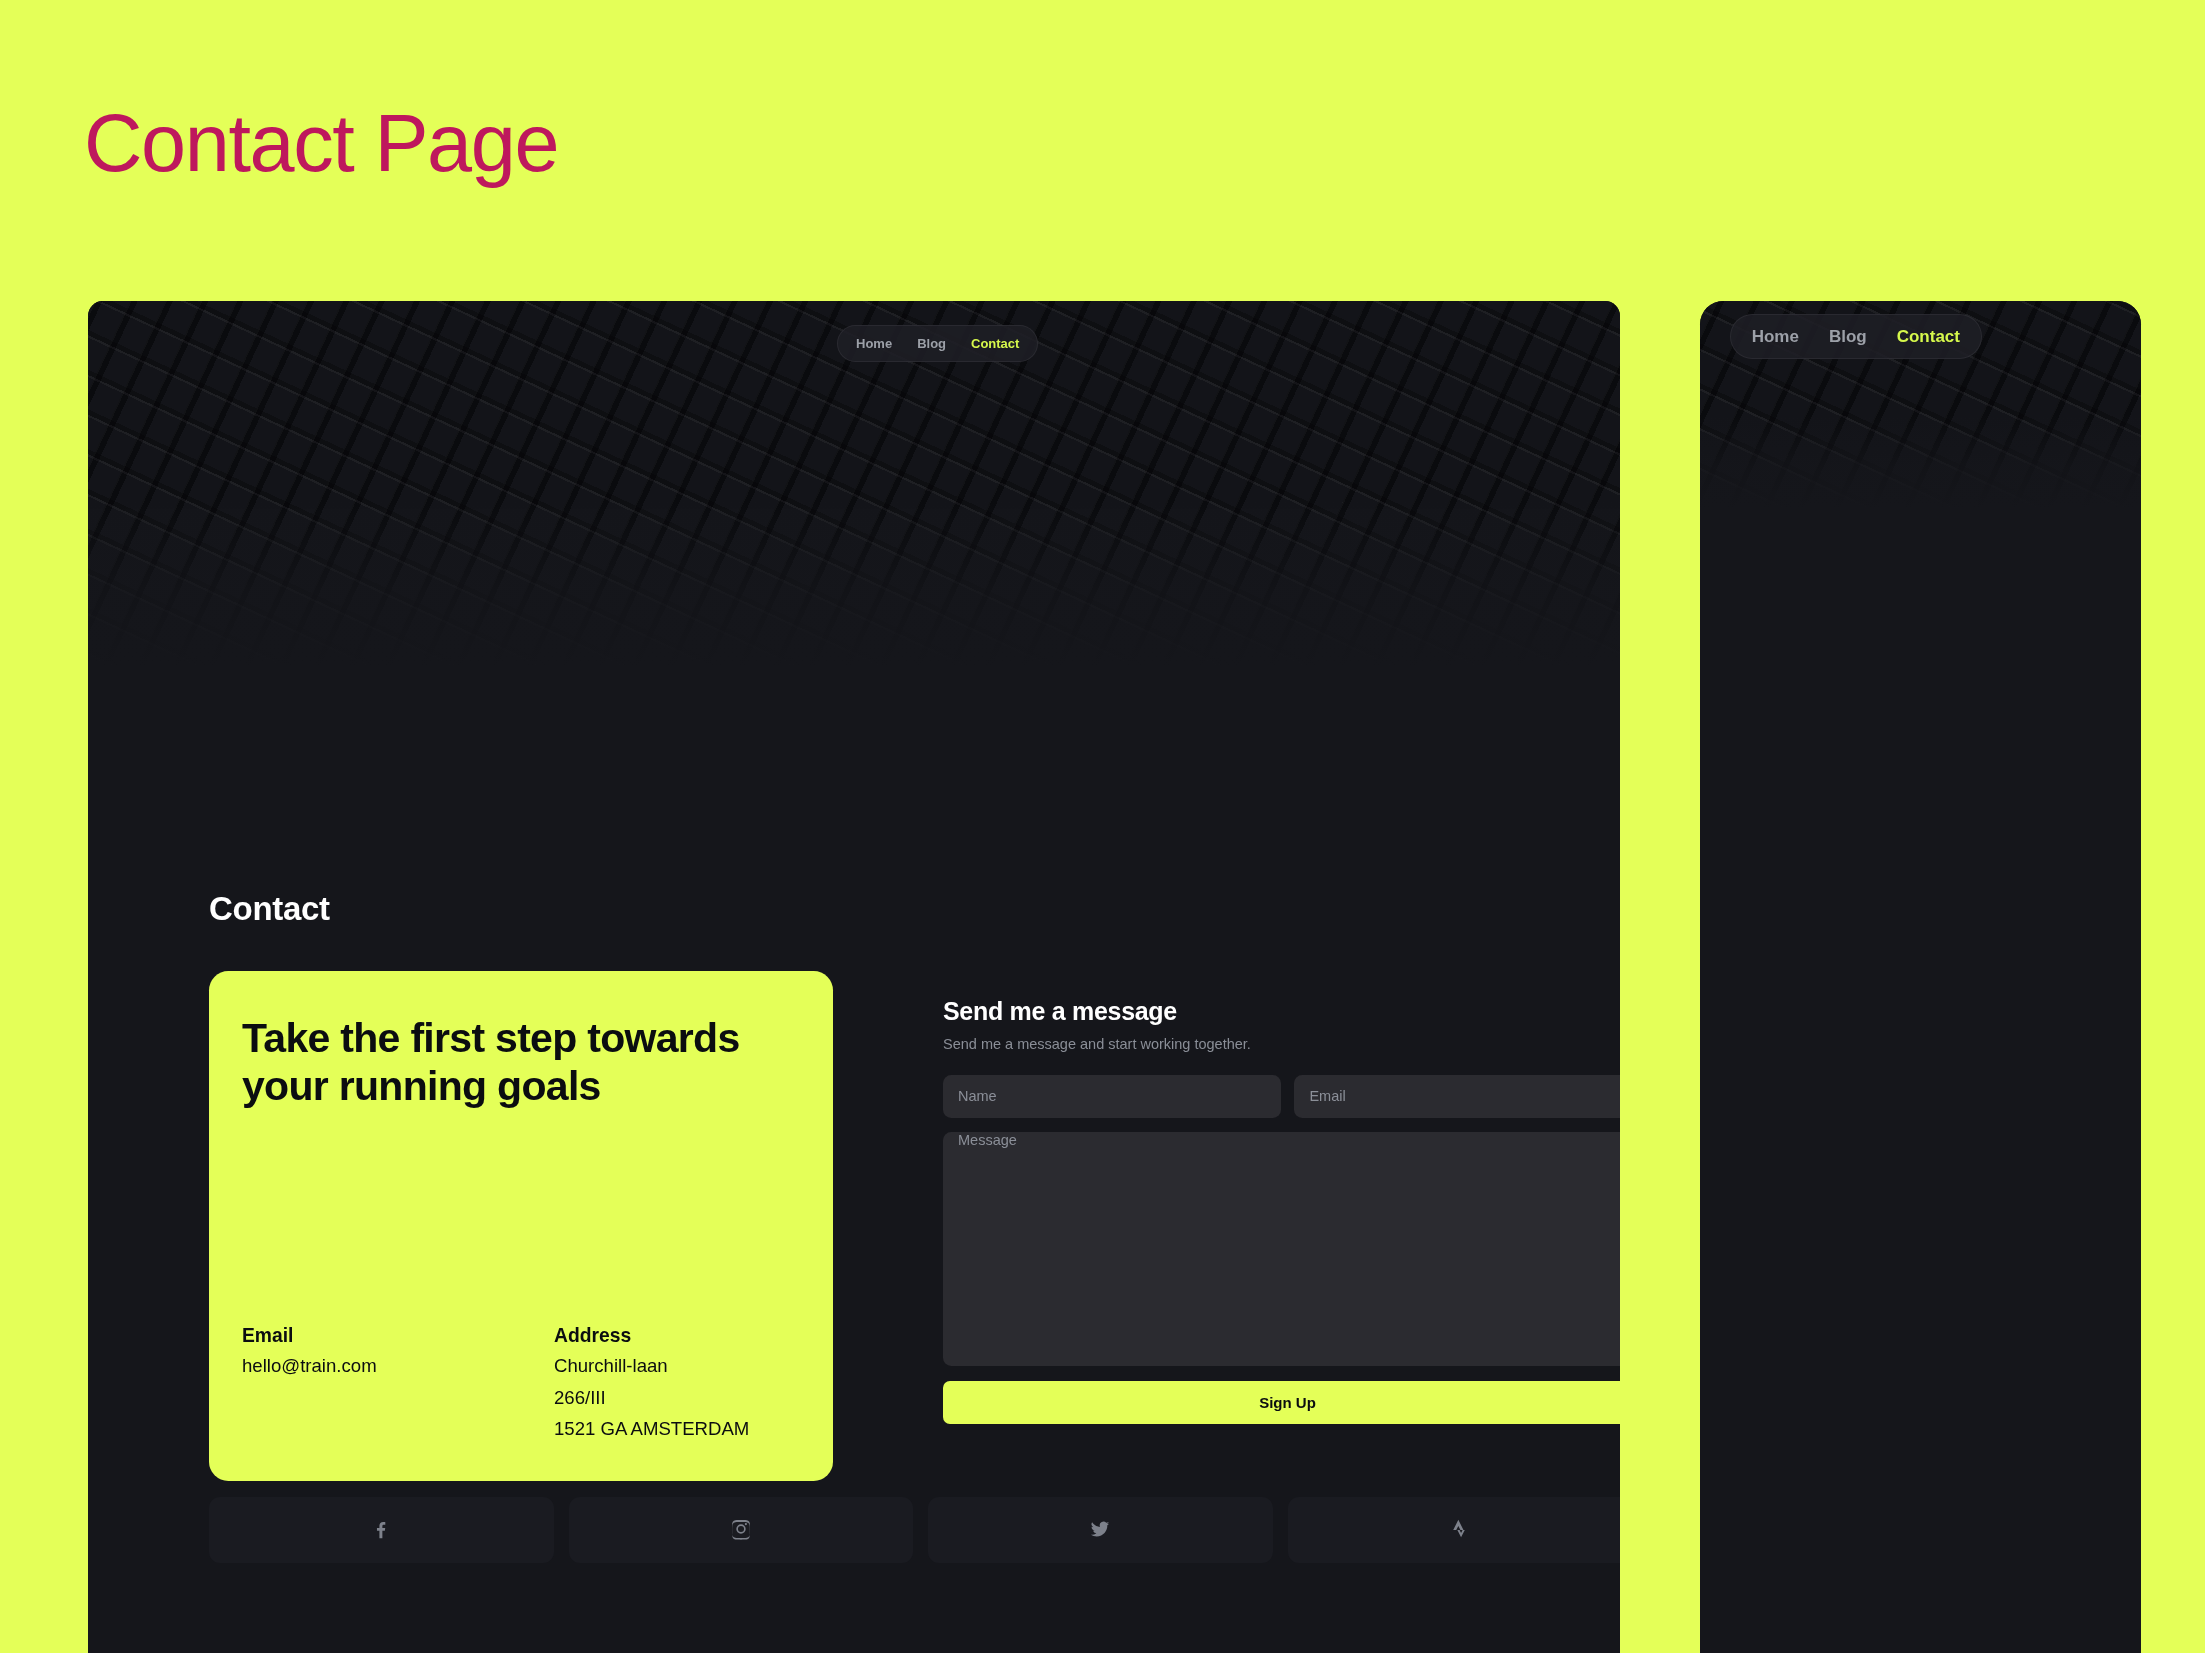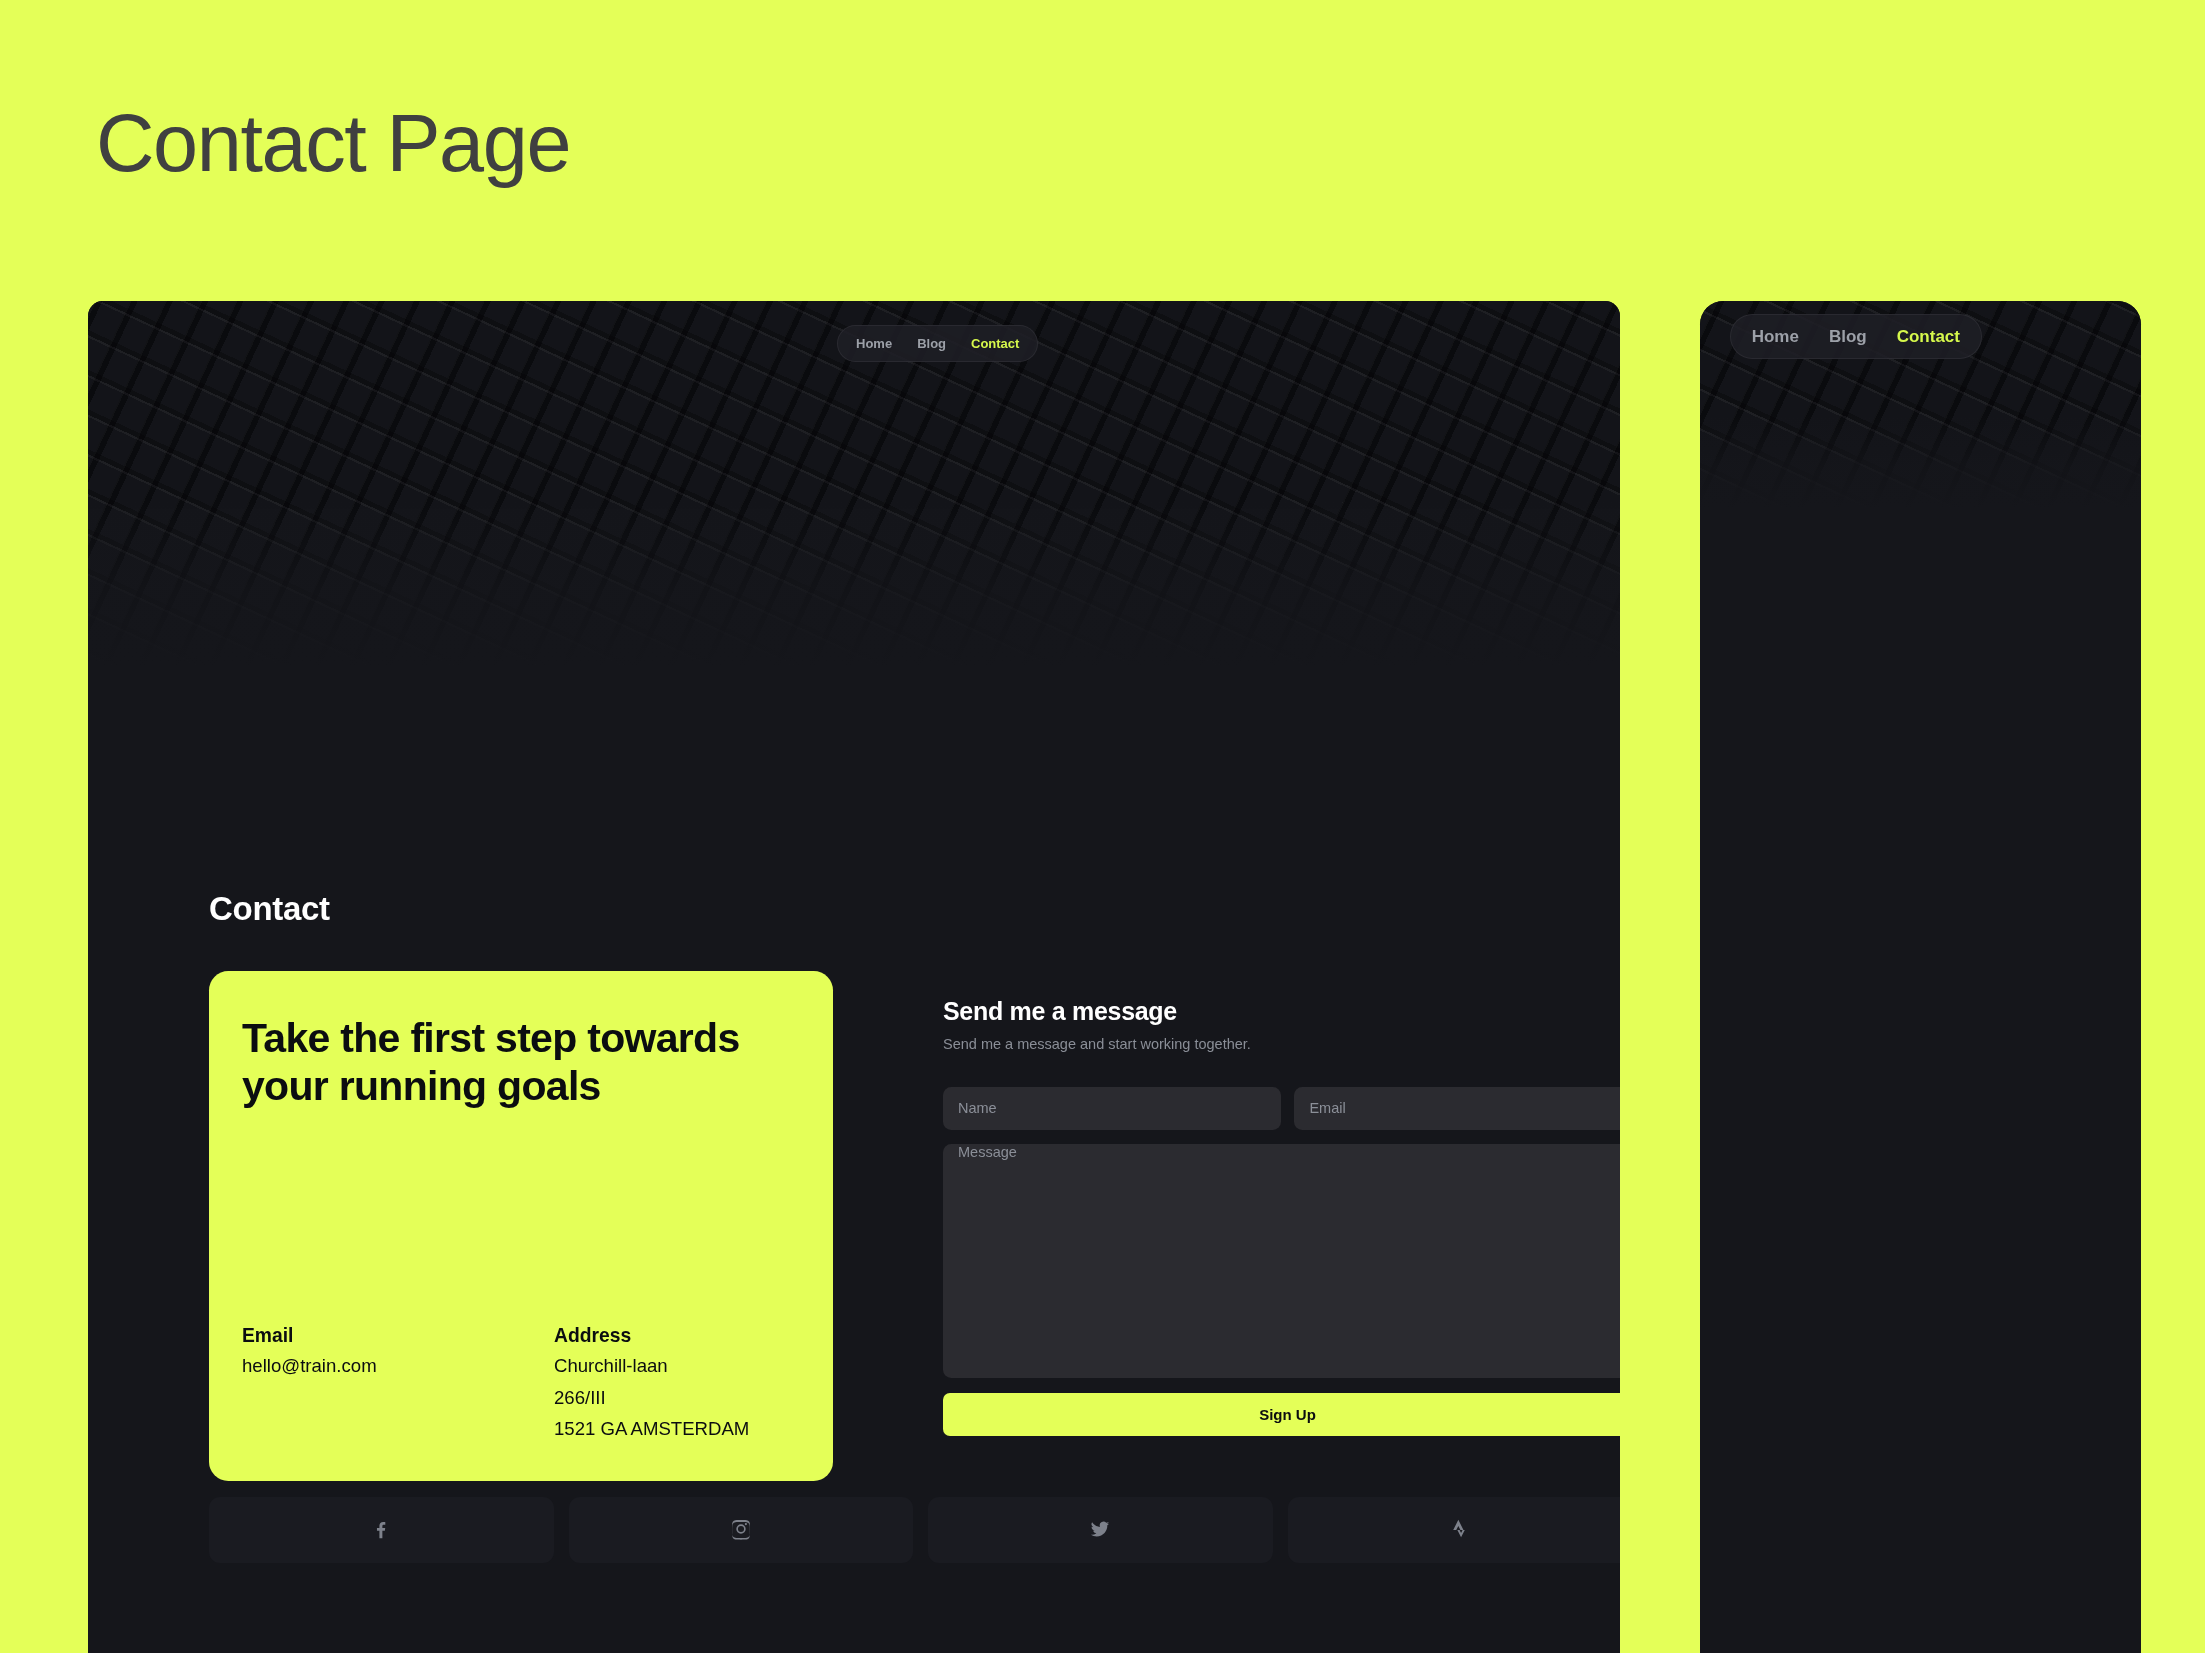--- a/index.html
+++ b/index.html
@@ -12,26 +12,26 @@
 
   body {
     background: #e4ff58;
     font-family: "Liberation Sans", sans-serif;
     position: relative;
   }
 
   
   .page-title {
     position: absolute;
-    left: 96px;
+    left: 84px;
     top: 103px;
     font-size: 81px;
     font-weight: 400;
     letter-spacing: -1.4px;
-    color: #404040;
+    color: #be185d;
     line-height: 1;
     white-space: nowrap;
   }
 
   
   .mockup {
     position: absolute;
     background: #15161b;
     overflow: hidden;
   }
@@ -216,21 +216,20 @@
     outline: none;
     display: block;
   }
   .field::placeholder { color: #8b8f98; opacity: 1; }
 
   .mockup-desktop .field {
     flex: 1;
     height: 43px;
     font-size: 14.5px;
     padding: 0 15px;
-    margin-top: 12px;
   }
 
   .field-message {
     width: 100%;
     resize: none;
     padding-top: 13.8px;
   }
   .mockup-desktop .field-message { height: 234px; margin-top: 13.8px; }
 
   .signup-btn {

